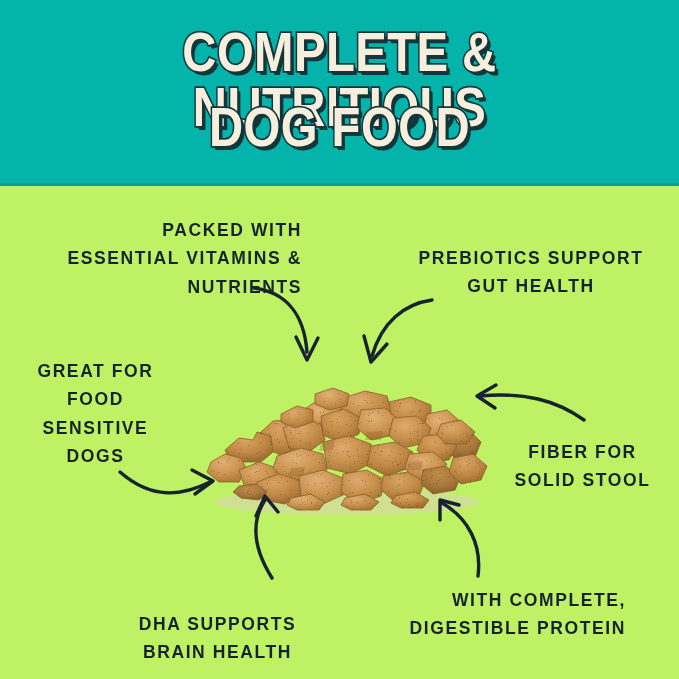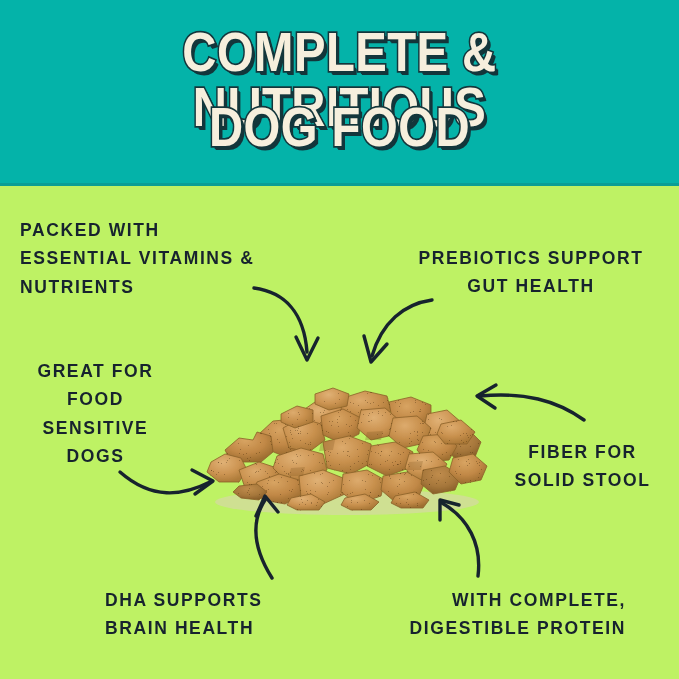--- a/index.html
+++ b/index.html
@@ -63,24 +63,24 @@
     color: #17232e;
     font-family: "Liberation Sans", sans-serif;
     font-weight: bold;
     font-size: 17.5px;
     letter-spacing: 1.6px;
     line-height: 1.62;
     text-transform: uppercase;
     white-space: pre-line;
   }
   #callout-vitamins {
-    left: 20px;
+    left: 12px;
     top: 216px;
     width: 290px;
-    text-align: left;
+    text-align: right;
   }
   #callout-prebiotics {
     left: 400px;
     top: 244px;
     width: 262px;
     text-align: center;
   }
   #callout-sensitive {
     left: 8px;
     top: 357px;
@@ -88,23 +88,23 @@
     text-align: center;
   }
   #callout-fiber {
     left: 495px;
     top: 438px;
     width: 175px;
     text-align: center;
   }
   #callout-dha {
     left: 105px;
-    top: 586px;
+    top: 610px;
     width: 225px;
-    text-align: left;
+    text-align: center;
   }
   #callout-protein {
     left: 382px;
     top: 586px;
     width: 244px;
     text-align: right;
   }
 
   
   #arrow-layer {

